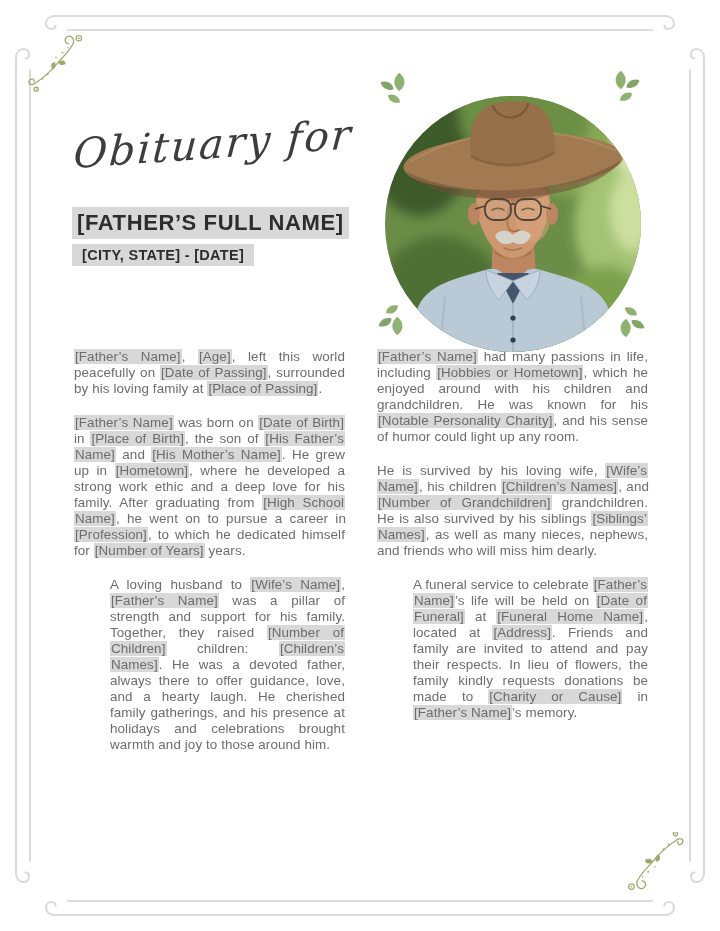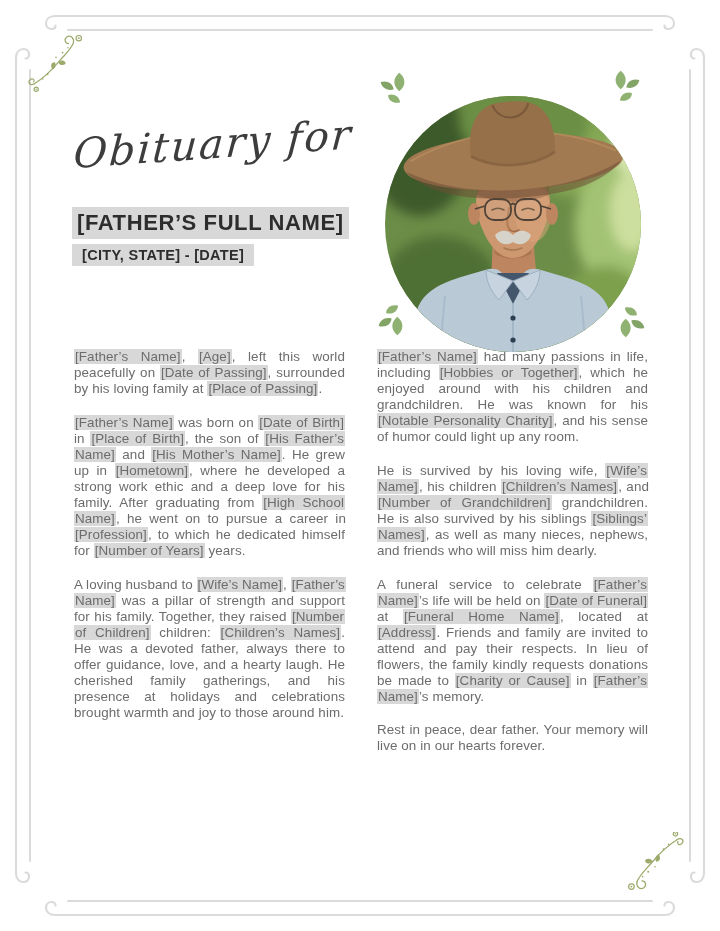--- a/index.html
+++ b/index.html
@@ -42,21 +42,21 @@
     position:absolute;left:74px;top:349px;width:574px;z-index:4;
     display:flex;gap:32px;
   }
   .col{
     flex:1 1 0;
     font-size:13.4px;line-height:16px;letter-spacing:.1px;
     color:var(--body,#6c6c6c);
     text-align:justify;
   }
   .col p{margin:0 0 17.8px 0;}
-  .col p:last-child{margin-bottom:0;}
+  .col p:last-child{margin-bottom:0;margin-left:36px;}
   .hl{
     background:var(--hl,#d8d8d8);
     padding:0 1px;
     -webkit-box-decoration-break:clone;box-decoration-break:clone;
   }
 </style>
 </head>
 <body style="--hl: #d8d8d8; --head: #2d2d2d; --body: #6c6c6c;">
 
 <div class="page">
@@ -230,20 +230,19 @@
   <div class="name-line">[FATHER’S FULL NAME]</div>
   <div class="citydate-line">[CITY, STATE] - [DATE]</div>
 
   <div class="columns">
     <div class="col">
         <p><span class="hl">[Father’s Name]</span><span>, </span><span class="hl">[Age]</span><span>, left this world peacefully on </span><span class="hl">[Date of Passing]</span><span>, surrounded by his loving family at </span><span class="hl">[Place of Passing]</span><span>.</span></p>
         <p><span class="hl">[Father’s Name]</span><span> was born on </span><span class="hl">[Date of Birth]</span><span> in </span><span class="hl">[Place of Birth]</span><span>, the son of </span><span class="hl">[His Father’s Name]</span><span> and </span><span class="hl">[His Mother’s Name]</span><span>. He grew up in </span><span class="hl">[Hometown]</span><span>, where he developed a strong work ethic and a deep love for his family. After graduating from </span><span class="hl">[High School Name]</span><span>, he went on to pursue a career in </span><span class="hl">[Profession]</span><span>, to which he dedicated himself for </span><span class="hl">[Number of Years]</span><span> years.</span></p>
         <p><span>A loving husband to </span><span class="hl">[Wife’s Name]</span><span>, </span><span class="hl">[Father’s Name]</span><span> was a pillar of strength and support for his family. Together, they raised </span><span class="hl">[Number of Children]</span><span> children: </span><span class="hl">[Children’s Names]</span><span>. He was a devoted father, always there to offer guidance, love, and a hearty laugh. He cherished family gatherings, and his presence at holidays and celebrations brought warmth and joy to those around him.</span></p>
       </div>
     <div class="col">
-        <p><span class="hl">[Father’s Name]</span><span> had many passions in life, including </span><span class="hl">[Hobbies or Together]</span><span>, which he enjoyed around with his children and grandchildren. He was known for his </span><span class="hl">[Notable Personality Charity]</span><span>, and his sense of humor could light up any room.</span></p>
+        <p><span class="hl">[Father’s Name]</span><span> had many passions in life, including </span><span class="hl">[Hobbies or Hometown]</span><span>, which he enjoyed around with his children and grandchildren. He was known for his </span><span class="hl">[Notable Personality Charity]</span><span>, and his sense of humor could light up any room.</span></p>
         <p><span>He is survived by his loving wife, </span><span class="hl">[Wife’s Name]</span><span>, his children </span><span class="hl">[Children’s Names]</span><span>, and </span><span class="hl">[Number of Grandchildren]</span><span> grandchildren. He is also survived by his siblings </span><span class="hl">[Siblings’ Names]</span><span>, as well as many nieces, nephews, and friends who will miss him dearly.</span></p>
         <p><span>A funeral service to celebrate </span><span class="hl">[Father’s Name]</span><span>’s life will be held on </span><span class="hl">[Date of Funeral]</span><span> at </span><span class="hl">[Funeral Home Name]</span><span>, located at </span><span class="hl">[Address]</span><span>. Friends and family are invited to attend and pay their respects. In lieu of flowers, the family kindly requests donations be made to </span><span class="hl">[Charity or Cause]</span><span> in </span><span class="hl">[Father’s Name]</span><span>’s memory.</span></p>
-        <p><span>Rest in peace, dear father. Your memory will live on in our hearts forever.</span></p>
       </div>
   </div>
 
 </div>
 
 </body></html>

